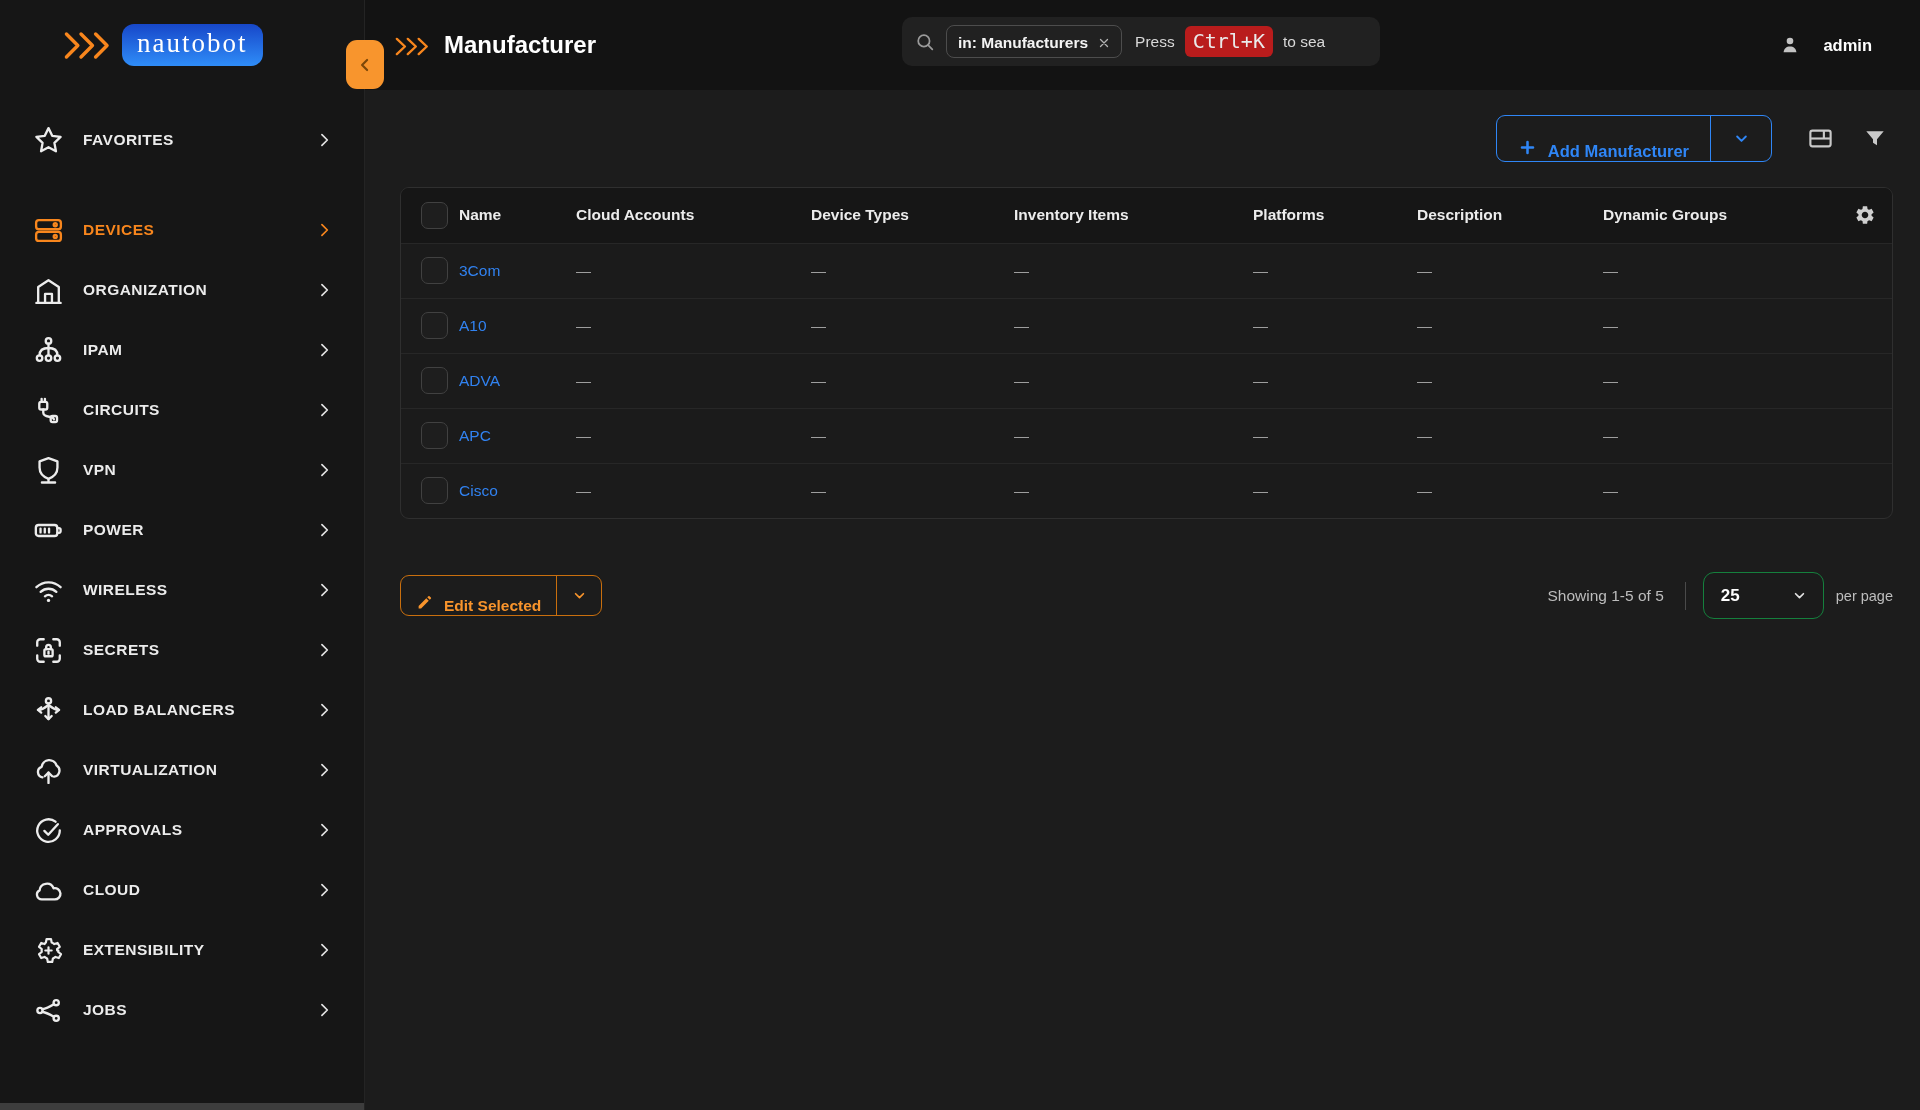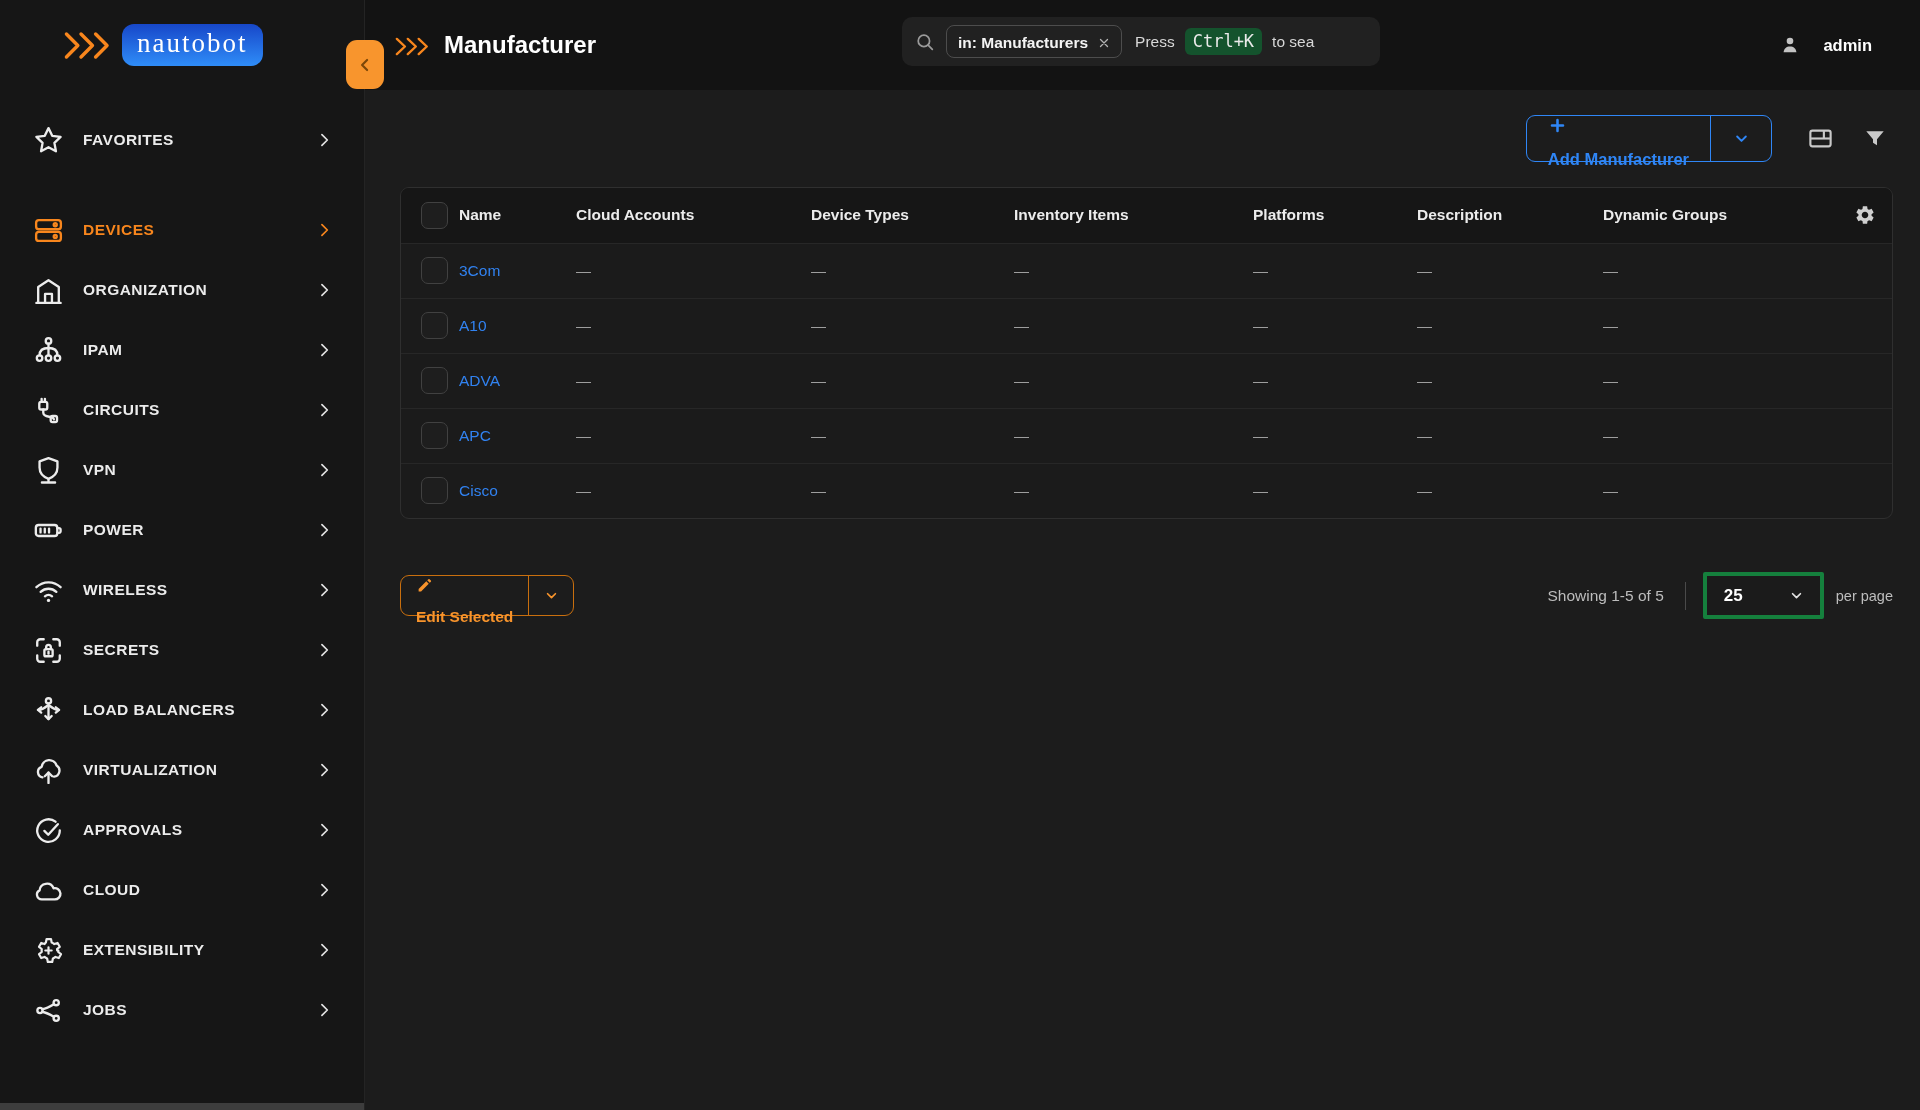--- a/index.html
+++ b/index.html
@@ -46,39 +46,39 @@
     background:#212121; border-radius:10px; display:flex; align-items:center;
     padding:0 12px; overflow:hidden; white-space:nowrap; cursor:text; }
   .search-icon { color:#9a9a9a; display:flex; flex:0 0 auto; }
   .search-icon svg { width:22px; height:22px; }
   .scope-chip { margin-left:10px; display:flex; align-items:center; gap:9px;
     border:1px solid #4d4d4d; border-radius:8px; padding:8px 10px 5px 11px;
     color:#f4f4f4; font-size:15.5px; font-weight:700; flex:0 0 auto; }
   .chip-close { color:#b3b3b3; display:flex; cursor:pointer; }
   .chip-close svg { width:14px; height:14px; }
   .search-press { margin-left:13px; color:#d8d8d8; font-size:15.5px; }
-  .search-kbd { margin-left:10px; background:#14532d; border-radius:6px; padding:3px 8px 4px 8px;
-    font-family:"DejaVu Sans Mono", monospace; font-size:17px; color:#eaeaea; }
+  .search-kbd { margin-left:10px; background:#b91c1c; border-radius:6px; padding:3px 8px 4px 8px;
+    font-family:"DejaVu Sans Mono", monospace; font-size:20px; color:#eaeaea; }
   .search-suffix { margin-left:10px; color:#d8d8d8; font-size:15.5px; }
 
   .user-menu { position:absolute; right:48px; top:0; height:90px; display:flex;
     align-items:center; gap:22px; cursor:pointer; }
   .user-icon { color:#c3c3c3; display:flex; }
   .user-icon svg { width:22px; height:22px; }
   .user-name { color:#ffffff; font-size:16.5px; font-weight:600; }
 
   
   .content { flex:1; padding:0 27px 0 35px; background:#1c1c1c; }
 
   .toolbar { margin-top:25px; display:flex; justify-content:flex-end; align-items:center;
     padding-right:6px; }
   .split-btn { display:flex; align-items:stretch; border:1px solid #2f86f6;
     border-radius:9px; height:47px; color:#2f86f6; background:transparent; cursor:pointer; }
-  .split-btn .main-part { display:flex; align-items:flex-start; gap:11px; padding:0 21px;
-    font-size:16.5px; font-weight:600;flex-direction:column; }
+  .split-btn .main-part { display:flex; align-items:flex-end; gap:11px; padding:0 21px;
+    font-size:16.5px; font-weight:600; }
   .split-btn .caret-part { display:flex; align-items:center; justify-content:center;
     width:61px; border-left:1px solid #2f86f6; }
   .split-btn .caret-part svg { width:19px; height:19px; }
   .plus-icon svg { width:19px; height:19px; }
   .icon-btn { background:none; border:none; color:#c9c9c9; display:flex; cursor:pointer; }
   .icon-btn.layout { margin-left:35px; }
   .icon-btn.layout svg { width:27px; height:27px; }
   .icon-btn.filter { margin-left:29px; }
   .icon-btn.filter svg { width:24px; height:24px; }
 
@@ -102,21 +102,21 @@
   
   .footer-row { margin-top:53px; display:flex; align-items:center; justify-content:space-between; }
   .split-btn.orange { border:1.5px solid #c96f0e; color:#f8942c; height:41px; border-radius:9px; }
   .split-btn.orange .main-part { padding:0 15px; font-size:15.5px; gap:10px; }
   .split-btn.orange .caret-part { width:45px; border-left:1.5px solid #c96f0e; }
   .split-btn.orange .caret-part svg { width:17px; height:17px; }
   .pencil-icon svg { width:18px; height:18px; }
   .pagination { display:flex; align-items:center; }
   .showing-text { color:#bdbdbd; font-size:15.5px; }
   .pg-divider { width:1px; height:28px; background:#4a4a4a; margin:0 17px 0 21px; }
-  .per-page-select { width:121px; height:47px; border:4px solid #15803d; border-radius:2px;
+  .per-page-select { width:121px; height:47px; border:1px solid #15803d; border-radius:11px;
     background:#1b1b1b; display:flex; align-items:center; justify-content:space-between;
     padding:0 15px 0 17px; cursor:pointer; }
   .per-page-select .value { color:#ffffff; font-size:17px; font-weight:700; }
   .per-page-select svg { width:17px; height:17px; color:#e2e2e2; }
   .per-page-label { margin-left:12px; color:#bdbdbd; font-size:14.5px; }
 </style>
 </head>
 <body>
 
 <div class="app">

